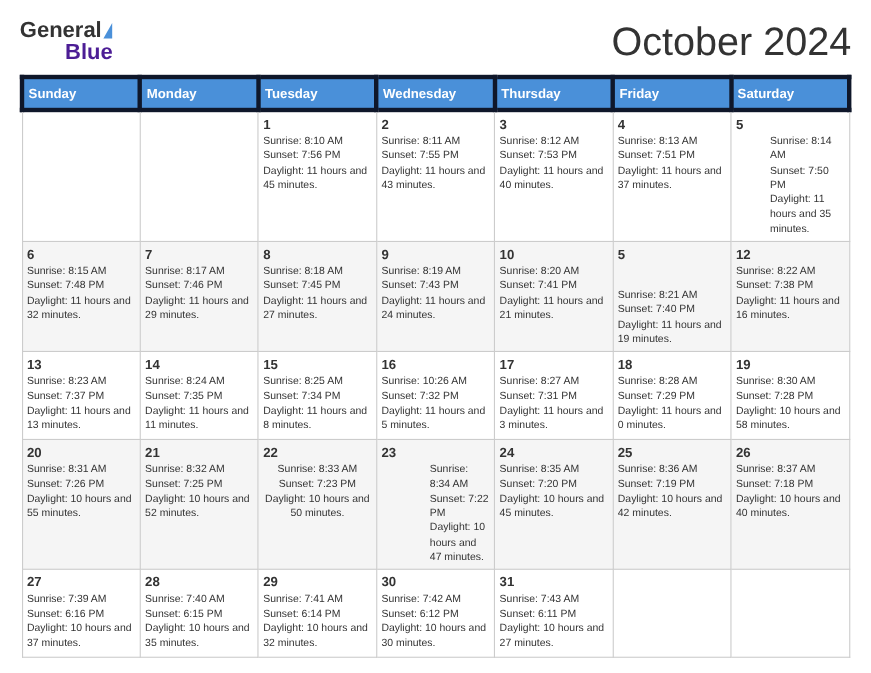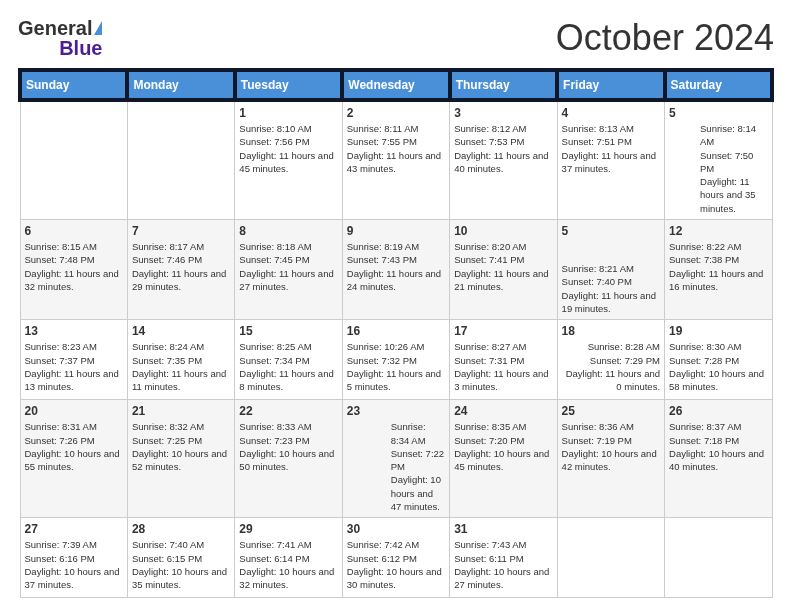--- a/index.html
+++ b/index.html
@@ -247,21 +247,21 @@
 Daylight: 11 hours and 5 minutes.</div>
           </td>
           <td>
             <span class="day-num">17</span>
             <div class="day-info" style="white-space: pre-line;">Sunrise: 8:27 AM
 Sunset: 7:31 PM
 Daylight: 11 hours and 3 minutes.</div>
           </td>
           <td>
             <span class="day-num">18</span>
-            <div class="day-info" style="white-space: pre-line; text-align: right;">Sunrise: 8:28 AM
+            <div class="day-info" style="white-space: pre-line;">Sunrise: 8:28 AM
 Sunset: 7:29 PM
 Daylight: 11 hours and 0 minutes.</div>
           </td>
           <td>
             <span class="day-num">19</span>
             <div class="day-info" style="white-space: pre-line;">Sunrise: 8:30 AM
 Sunset: 7:28 PM
 Daylight: 10 hours and 58 minutes.</div>
           </td>
         </tr>
@@ -273,21 +273,21 @@
 Daylight: 10 hours and 55 minutes.</div>
           </td>
           <td>
             <span class="day-num">21</span>
             <div class="day-info" style="white-space: pre-line;">Sunrise: 8:32 AM
 Sunset: 7:25 PM
 Daylight: 10 hours and 52 minutes.</div>
           </td>
           <td>
             <span class="day-num">22</span>
-            <div class="day-info" style="white-space: pre-line;">Sunrise: 8:33 AM
+            <div class="day-info" style="white-space: pre-line; text-align: center;">Sunrise: 8:33 AM
 Sunset: 7:23 PM
 Daylight: 10 hours and 50 minutes.</div>
           </td>
           <td>
             <span class="day-num">23</span>
             <div class="day-info" style="white-space: pre-line; margin-left: 44px;">Sunrise: 8:34 AM
 Sunset: 7:22 PM
 Daylight: 10 hours and 47 minutes.</div>
           </td>
           <td>

